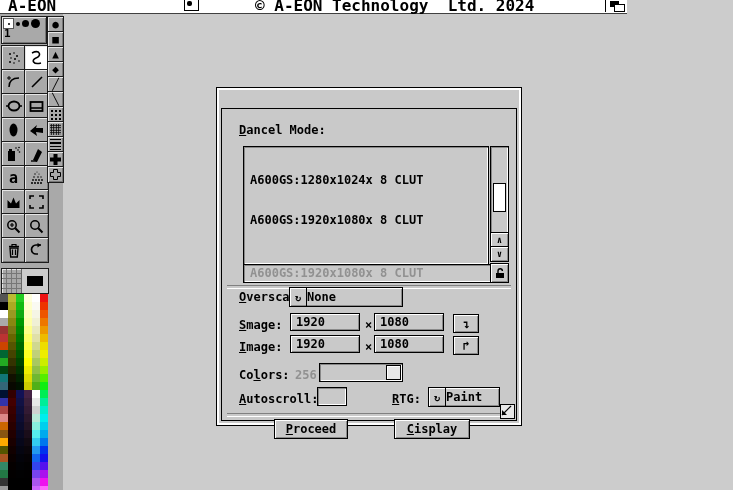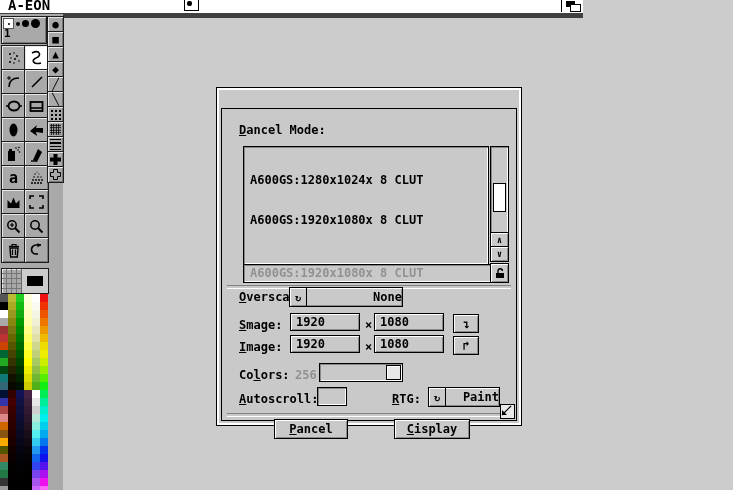--- a/index.html
+++ b/index.html
@@ -5,23 +5,23 @@
   html,body{margin:0;padding:0;}
   .screen{
     position:relative;width:733px;height:490px;overflow:hidden;
     background:var(--canvas-bg,#ccc);
     font-family:"DejaVu Sans Mono", monospace;
     font-weight:bold;color:#000;
     -webkit-font-smoothing:none;
   }
   
   .menubar{
-    position:absolute;left:0;top:0;width:583px;height:13px;
-    background:var(--menubar-bg,#fff);border-bottom:5px solid #404040;
-    font-size:14px;line-height:13px;white-space:pre;
+    position:absolute;left:0;top:0;width:627px;height:13px;
+    background:var(--menubar-bg,#fff);border-bottom:1px solid #404040;
+    font-size:16px;line-height:13px;white-space:pre;
   }
   .menubar span{position:absolute;top:-1px;}
   .mb-app{left:8px;}
   .mb-title{left:64px;}
   .mb-copy{left:255px;}
   .mb-icon{
     position:absolute;left:184px;top:1px;width:13px;height:10px;
     border:1px solid #000;background:#fff;
   }
   .mb-icon::after{
@@ -109,21 +109,21 @@
   .mode-row{height:11.5px;line-height:11.5px;padding-left:6px;white-space:pre;overflow:hidden;}
   .scroll-track{left:268px;top:37px;width:17px;height:88px;}
   .scroll-thumb{position:absolute;left:2px;top:36px;width:11px;height:27px;background:#fff;border:1px solid #000;}
   .btn{display:flex;align-items:center;justify-content:center;cursor:default;}
   .arrow-btn{left:268px;width:17px;height:14px;font-size:9px;line-height:1;}
   .value-field{left:21px;top:155px;width:244px;height:17px;line-height:16px;padding-left:6px;color:var(--disabled-text,#919191);overflow:hidden;}
   .lock-btn{left:268px;top:154px;width:17px;height:18px;}
   .sep{position:absolute;left:5px;right:5px;height:2px;border-top:1px solid #808080;border-bottom:1px solid #fff;}
   .cycle{display:flex;align-items:center;padding:0;}
   .cycle-ico{width:16px;text-align:center;border-right:1px solid #000;align-self:stretch;display:flex;align-items:center;justify-content:center;font-size:10px;}
-  .cycle-label{flex:1;text-align:right;}
+  .cycle-label{flex:1;text-align:left;}
   .field{
     font-family:inherit;font-weight:bold;font-size:12px;color:#000;
     background:transparent;border:none;outline:none;padding:0 0 0 5px;margin:0;
     width:100%;height:100%;box-sizing:border-box;
   }
   .inputbox{width:70px;height:18px;box-sizing:border-box;}
   .slider{left:102px;top:254px;width:82px;height:17px;}
   .slider-thumb{position:absolute;right:1px;top:1px;width:13px;height:13px;background:#e8e8e8;border:1px solid #000;box-shadow:inset 1px 1px 0 #fff;}
   .checkbox{left:100px;top:278px;width:28px;height:17px;}
   .action-btn{height:18px;line-height:16px;}
@@ -135,20 +135,21 @@
   .gray{color:var(--disabled-text,#919191);}
 </style>
 </head>
 <body>
 
 <div class="screen">
 
   <div class="menubar">
     <span class="mb-app">A-EON</span>
     <span class="mb-icon"></span>
+    <span class="mb-copy">© A-EON Technology  Ltd. 2024</span>
     <span class="depth-gadget">
       <span class="r1"></span>
       <span class="r2"></span>
     </span>
   </div>
 
   <div class="toolbar">
 
     <div class="tool brush-panel">
       <span class="brush-dots">
@@ -552,21 +553,21 @@
       <span class="abs" style="left:17px;top:283px;"><span></span><span class="u">A</span><span>utoscroll:</span></span>
       <div class="abs sunken checkbox" style="left:95px;top:278px;"></div>
       <span class="abs" style="left:170px;top:283px;"><span></span><span class="u">R</span><span>TG:</span></span>
       <div class="abs raised btn cycle" style="left:206px;top:278px;width:70px;height:18px;">
         <span class="cycle-ico">↻</span>
         <span class="cycle-label">Paint</span>
       </div>
 
       <div class="sep" style="top:304px;"></div>
 
-      <div class="abs raised btn action-btn" style="left:52px;top:310px;width:72px;height:18px;"><span><span></span><span class="u">P</span><span>ancel</span></span></div>
+      <div class="abs raised btn action-btn" style="left:52px;top:310px;width:72px;height:18px;"><span><span></span><span class="u">P</span><span>roceed</span></span></div>
       <div class="abs raised btn action-btn" style="left:172px;top:310px;width:74px;height:18px;"><span><span></span><span class="u">C</span><span>isplay</span></span></div>
 
       <div class="resize-gadget">
         <svg width="11" height="11" viewBox="0 0 11 11">
             <path d="M1,10 L10,1" stroke="#000" stroke-width="1.2"></path>
             <path d="M1,10 L1,5 L6,10 Z" fill="#000"></path>
           </svg>
       </div>
     </div>
   </div>

